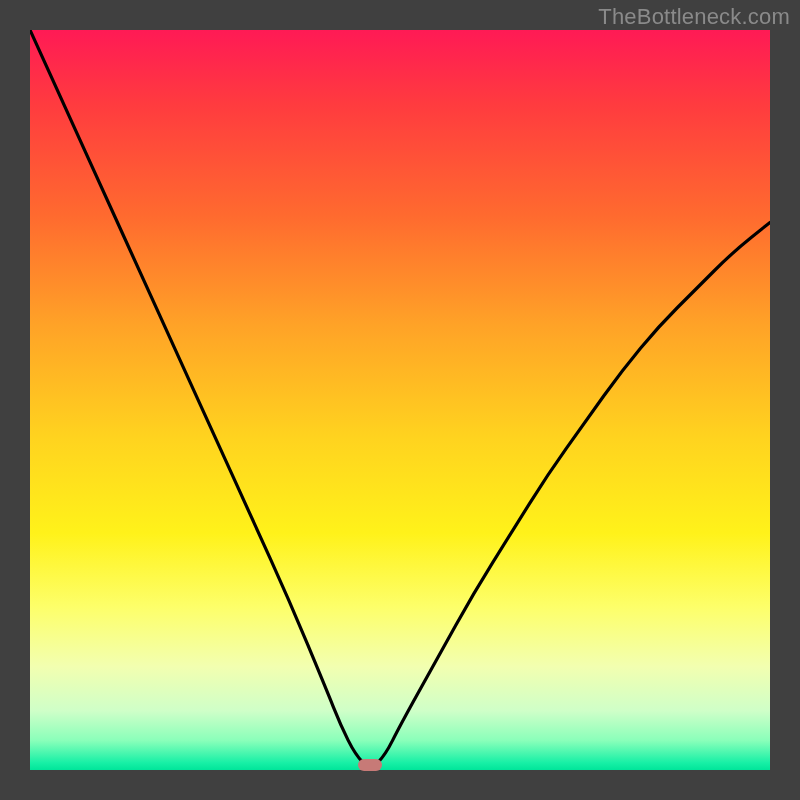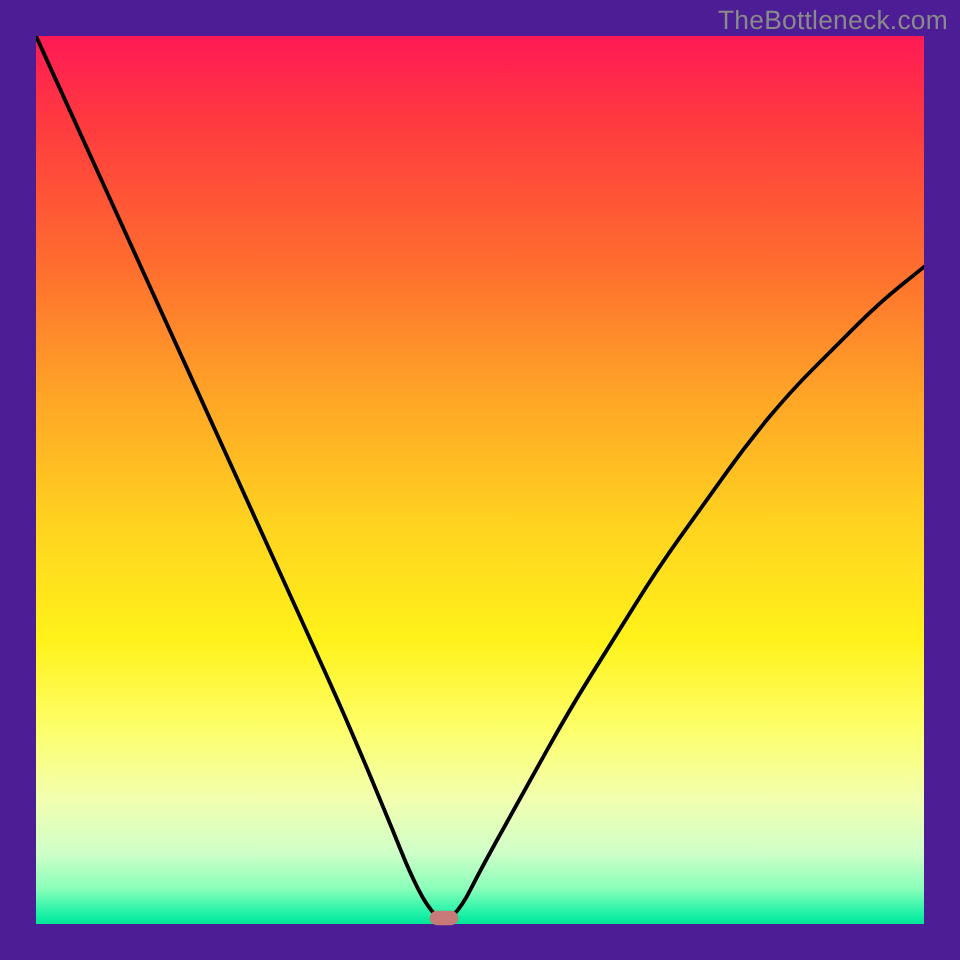--- a/index.html
+++ b/index.html
@@ -9,21 +9,21 @@
     height: 800px;
     background: #000;
     overflow: hidden;
   }
   .frame {
     position: absolute;
     left: 0;
     top: 0;
     width: 800px;
     height: 800px;
-    background: #4c1d95;
+    background: #404040;
   }
   .plot {
     position: absolute;
     left: 30px;
     top: 30px;
     width: 740px;
     height: 740px;
     background: linear-gradient(to bottom,
       #ff1a55 0%,
       #ff3b3f 10%,

